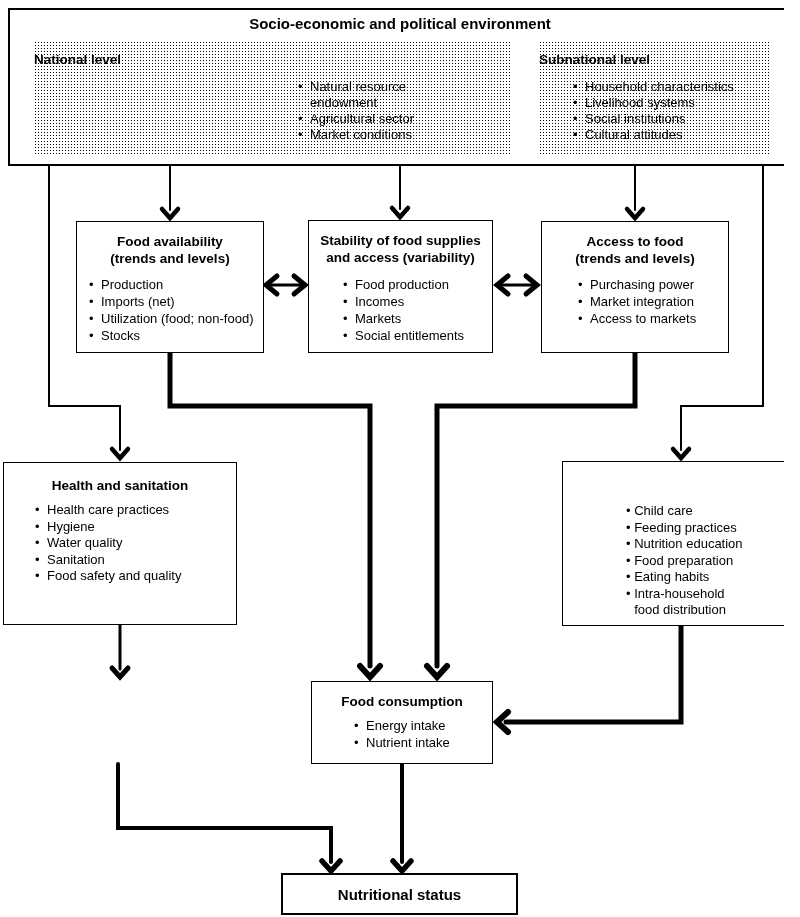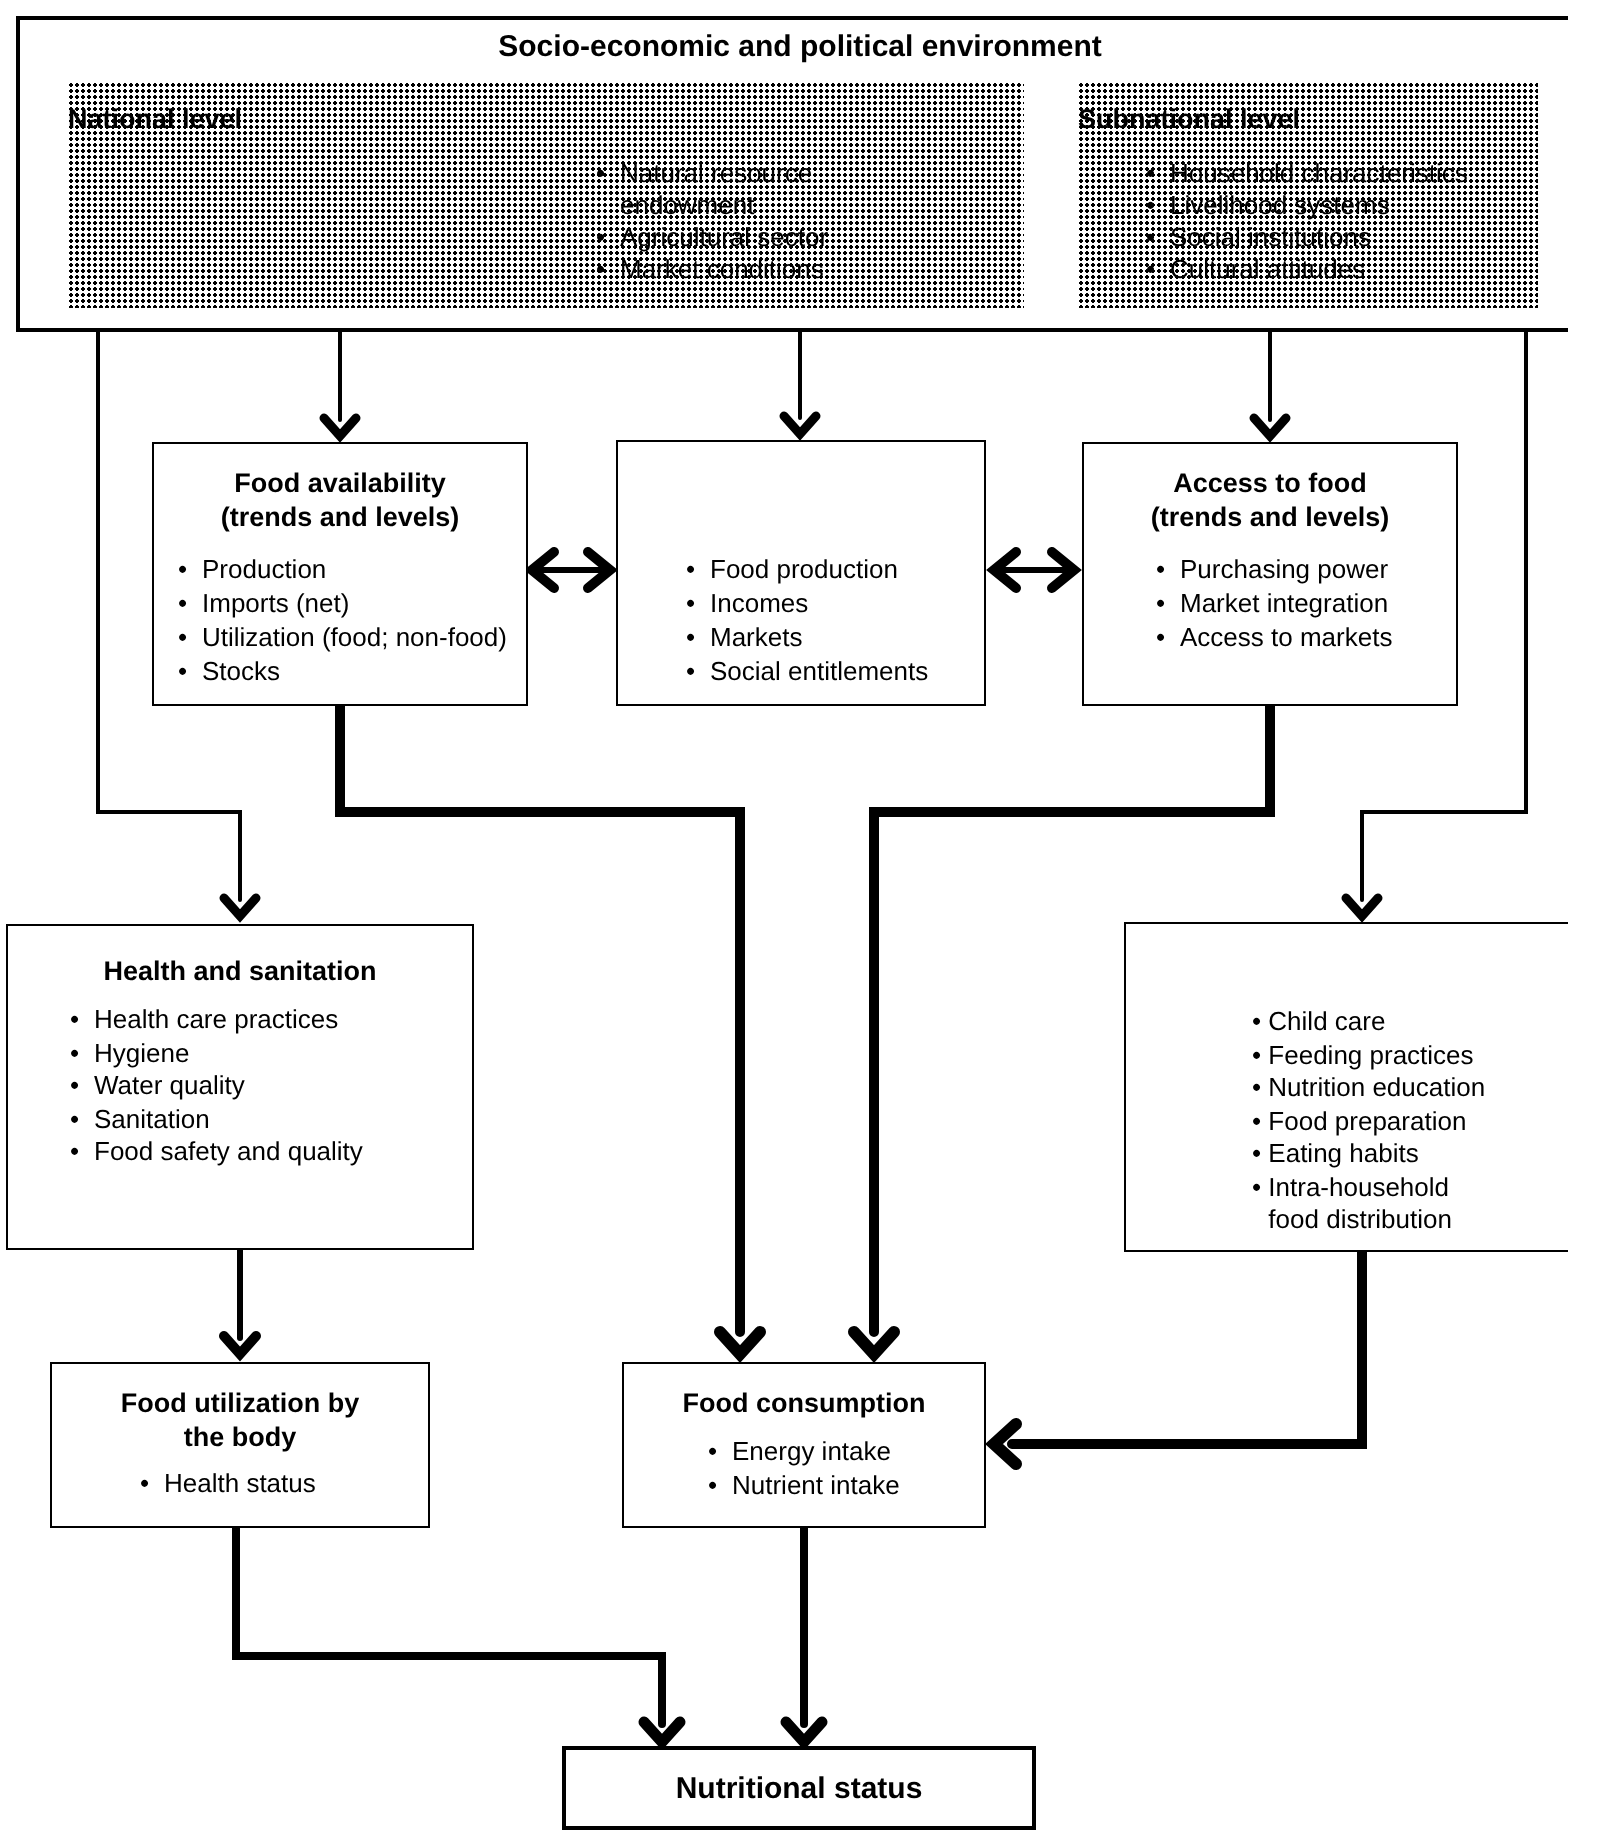--- a/index.html
+++ b/index.html
@@ -166,20 +166,24 @@
     </div>
     <ul class="blist">
       <li>Production</li>
       <li>Imports (net)</li>
       <li>Utilization (food; non-food)</li>
       <li>Stocks</li>
     </ul>
   </div>
 
   <div class="box st-box">
+    <div class="box-title mid-title">
+      <span>Stability of food supplies</span><br>
+      <span>and access (variability)</span>
+    </div>
     <ul class="blist">
       <li>Food production</li>
       <li>Incomes</li>
       <li>Markets</li>
       <li>Social entitlements</li>
     </ul>
   </div>
 
   <div class="box ac-box">
     <div class="box-title mid-title">
@@ -208,29 +212,20 @@
     <ul class="blist nohang">
       <li>Child care</li>
       <li>Feeding practices</li>
       <li>Nutrition education</li>
       <li>Food preparation</li>
       <li>Eating habits</li>
       <li><span class="care-wrap">Intra-household food distribution</span></li>
     </ul>
   </div>
 
-  <div class="box fu-box">
-    <div class="box-title">
-      <span>Food utilization by</span><br>
-      <span>the body</span>
-    </div>
-    <ul class="blist">
-      <li>Health status</li>
-    </ul>
-  </div>
 
   <div class="box fc-box">
     <div class="box-title">Food consumption</div>
     <ul class="blist">
       <li>Energy intake</li>
       <li>Nutrient intake</li>
     </ul>
   </div>
 
   <div class="box ns-box">

